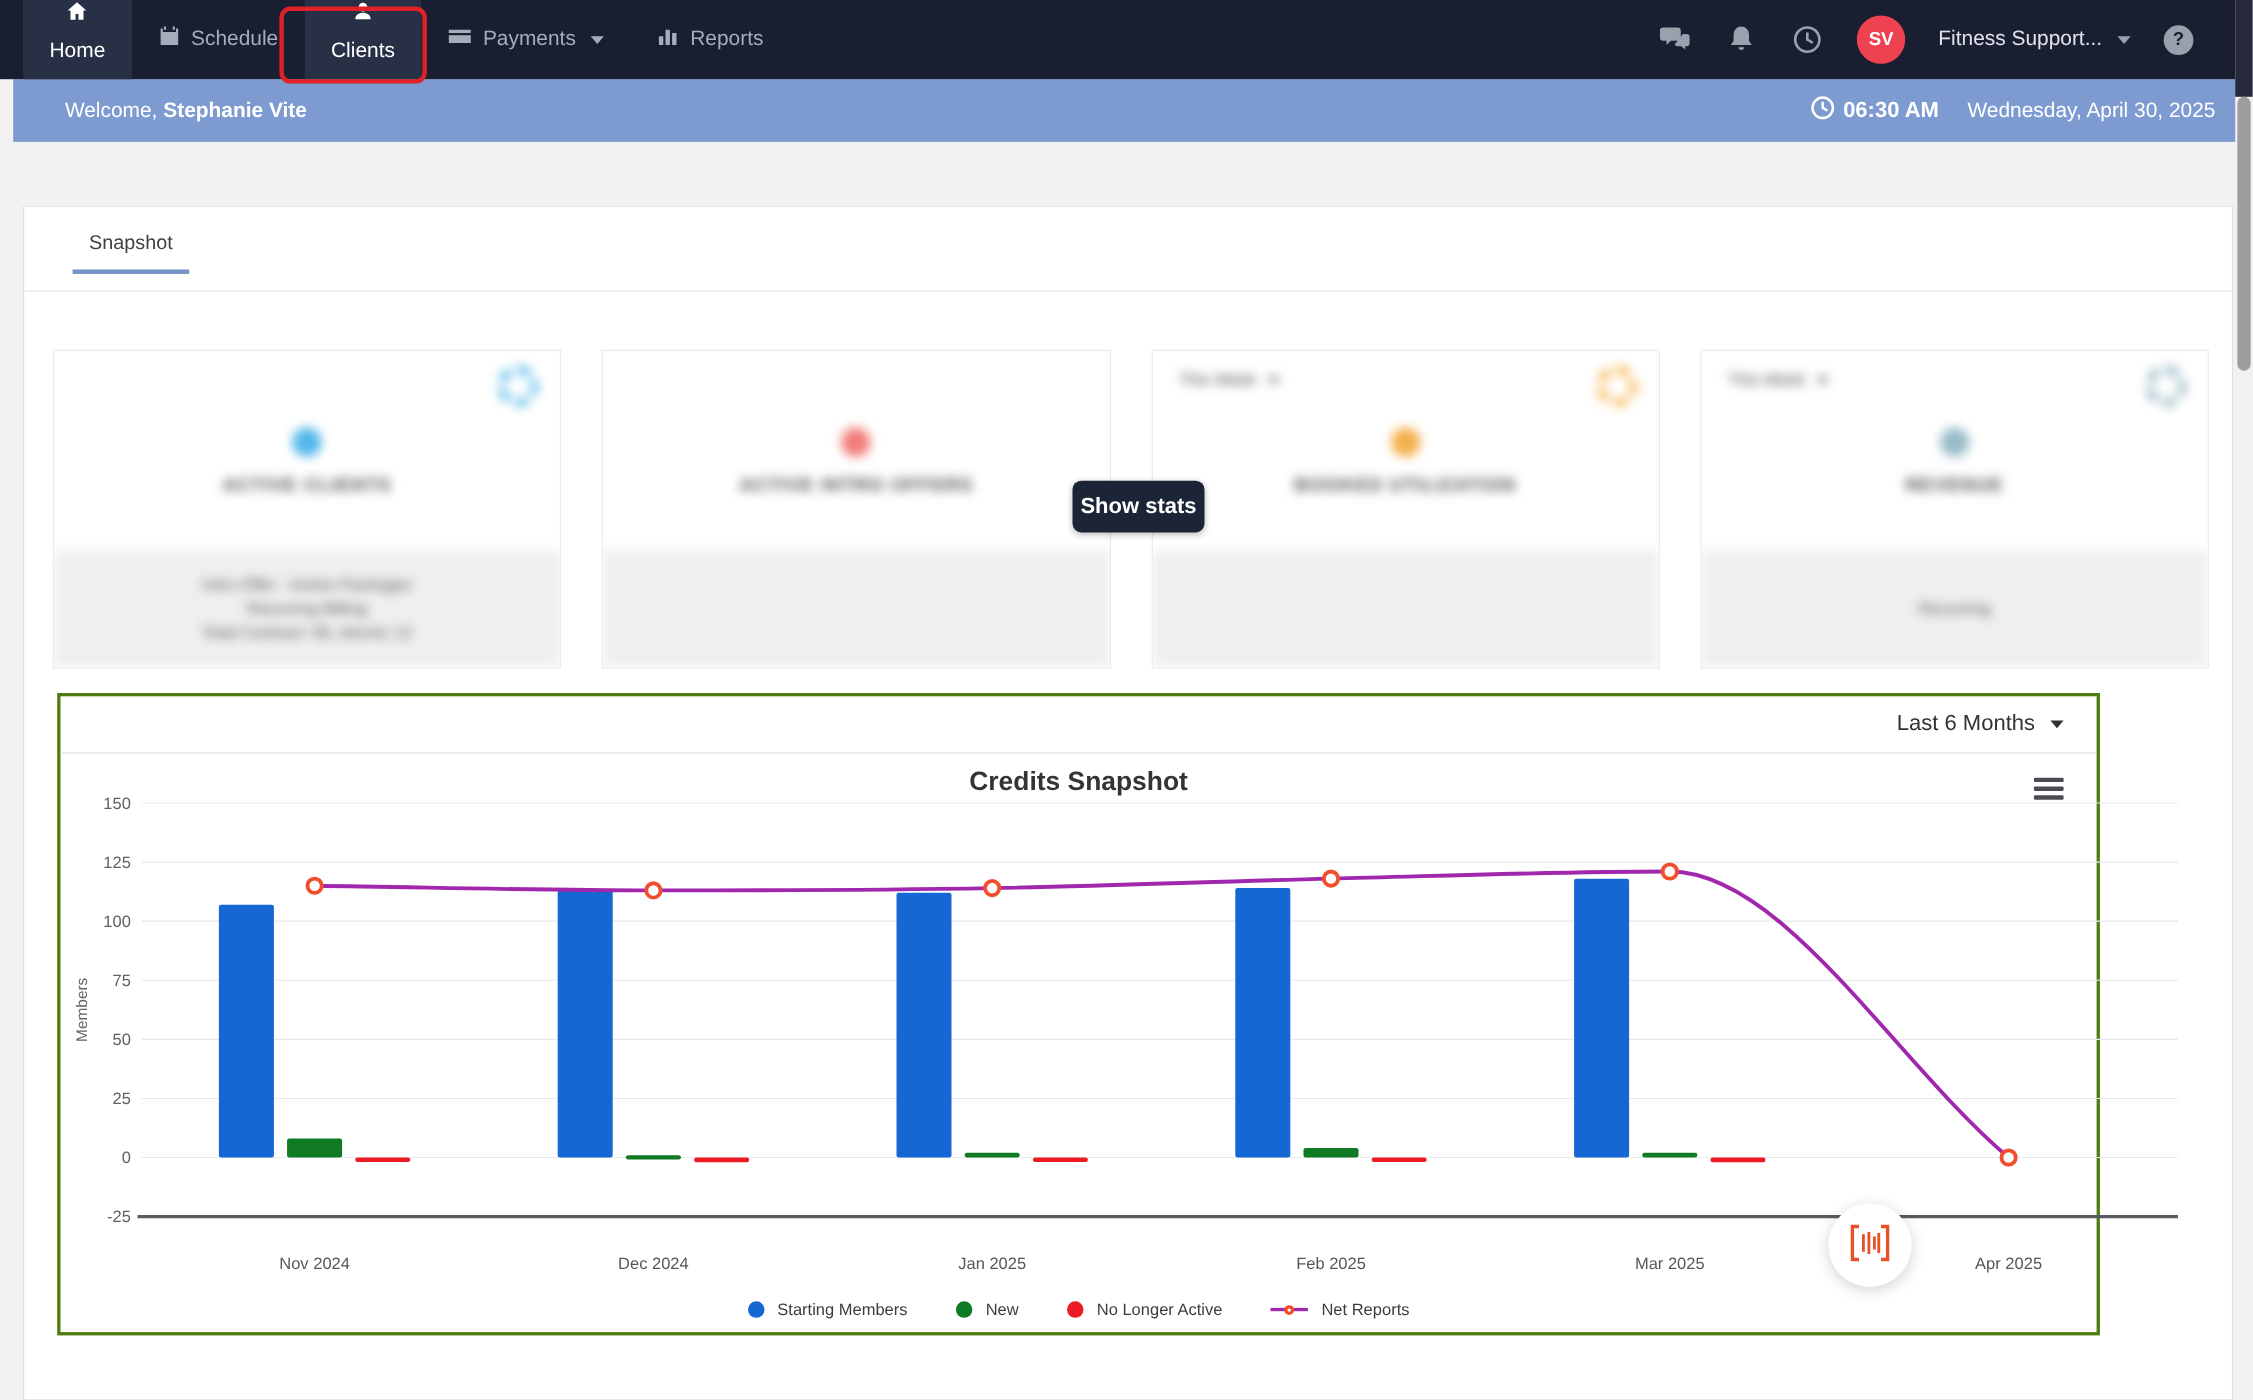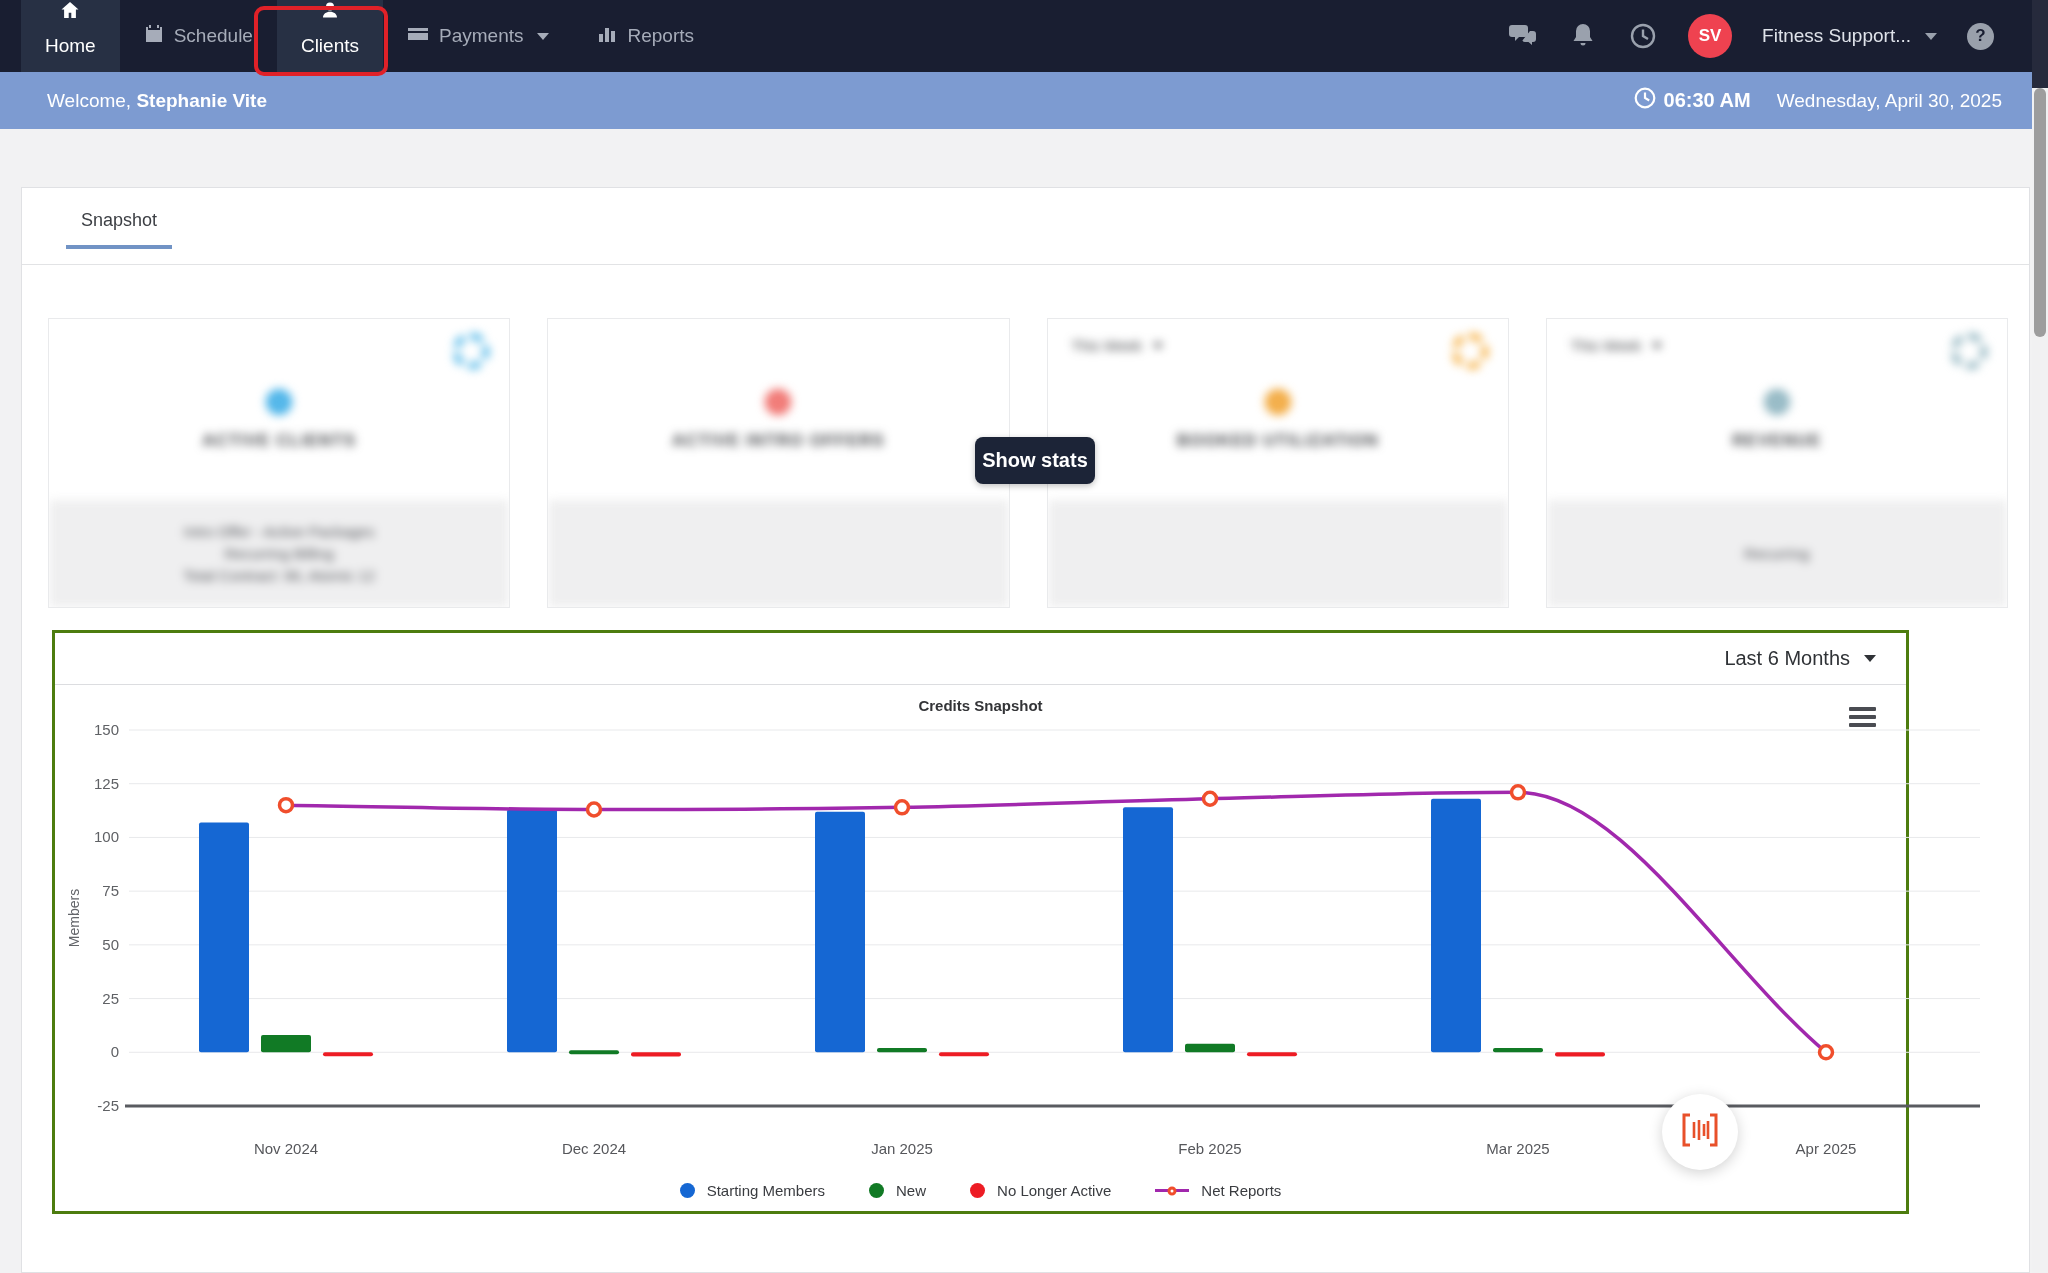--- a/index.html
+++ b/index.html
@@ -15,21 +15,21 @@
   .caret { width:0; height:0; border-left:6px solid transparent; border-right:6px solid transparent; border-top:7px solid currentColor; display:inline-block; margin-left:4px; }
   .annotation-box { position:absolute; left:254px; top:6px; width:134px; height:70px; border:4px solid #e02128; border-radius:10px; z-index:60; pointer-events:none; }
   .nav-right { margin-left:auto; display:flex; align-items:center; gap:30px; padding-right:38px; color:#9aa1ad; }
   .icon-btn { width:30px; height:30px; display:flex; align-items:center; justify-content:center; cursor:pointer; }
   .avatar { width:44px; height:44px; border-radius:50%; background:#ef4250; color:#fff; font-weight:bold; font-size:17px; display:flex; align-items:center; justify-content:center; }
   .account { display:flex; align-items:center; gap:10px; color:#dfe3ea; font-size:19px; cursor:pointer; }
   .account .caret { border-top-color:#9aa1ad; }
   .help-circle { width:27px; height:27px; border-radius:50%; background:#99a0ab; color:#191e31; font-weight:bold; font-size:17px; display:flex; align-items:center; justify-content:center; cursor:pointer; }
 
   
-  .welcome-bar { position:absolute; left:0; top:72px; width:2032px; height:57px; background:#7d9bd1; color:#fff; display:flex; align-items:center; padding:0 30px 0 47px; font-size:19px; z-index:35; }
+  .welcome-bar { position:absolute; left:12px; top:72px; width:2032px; height:57px; background:#7d9bd1; color:#fff; display:flex; align-items:center; padding:0 30px 0 47px; font-size:19px; z-index:35; }
   .welcome-right { margin-left:auto; display:flex; align-items:center; gap:26px; }
   .time-wrap { display:flex; align-items:center; gap:8px; font-weight:bold; font-size:20px; }
   .date-text { font-size:19px; }
 
   
   .main-panel { position:absolute; left:21px; top:187px; width:2009px; height:1086px; background:#fff; border:1px solid #e0e1e4; }
   .tab-row { height:77px; position:relative; border-bottom:1px solid #e2e3e5; }
   .tab { position:absolute; left:44px; top:22px; padding:0 15px 14px 15px; font-size:18px; color:#3c3f44; border-bottom:4px solid #7193c5; cursor:pointer; }
 
   
@@ -46,21 +46,21 @@
 
   
   .show-stats { position:absolute; left:975px; top:437px; width:120px; height:47px; background:#1c2437; color:#fff; font-size:20px; font-weight:600; border:none; border-radius:8px; display:flex; align-items:center; justify-content:center; z-index:50; cursor:pointer; box-shadow:0 2px 6px rgba(0,0,0,.25); font-family:"Liberation Sans", sans-serif; }
 
   
   .chart-panel { position:absolute; left:30px; top:442px; width:1857px; height:584px; background:#fff; border:3px solid #4d7c0f; }
   .chart-head { height:52px; border-bottom:1px solid #dcdde0; display:flex; align-items:center; justify-content:flex-end; padding-right:30px; }
   .range-select { display:flex; align-items:center; gap:10px; font-size:20px; color:#2f3236; cursor:pointer; }
   .range-select .caret { border-top-color:#2f3236; }
   .chart-body { position:relative; height:531px; }
-  .chart-title { position:absolute; left:0; top:12px; width:100%; text-align:center; font-size:15px; font-weight:bold; color:#333437; }
+  .chart-title { position:absolute; left:0; top:12px; width:100%; text-align:center; font-size:24px; font-weight:bold; color:#333437; }
   .hamburger { position:absolute; right:30px; top:22px; width:27px; cursor:pointer; display:flex; flex-direction:column; gap:4px; }
   .hamburger span { display:block; height:4px; background:#4a4c52; border-radius:1px; }
   .chart-legend { position:absolute; left:0; top:497px; width:100%; display:flex; justify-content:center; align-items:center; gap:44px; font-size:15px; color:#3a3c40; }
   .legend-item { display:flex; align-items:center; gap:12px; }
   .legend-dot { width:15px; height:15px; border-radius:50%; }
   .legend-line { width:34px; height:3px; position:relative; }
   .legend-line .legend-ring { position:absolute; left:50%; top:50%; transform:translate(-50%,-50%); width:9px; height:9px; border-radius:50%; border-width:3px; border-style:solid; background:#fff; }
 
   
   .float-badge { position:absolute; left:1662px; top:1094px; width:76px; height:76px; border-radius:50%; background:#fff; box-shadow:0 3px 14px rgba(0,0,0,.18); display:flex; align-items:center; justify-content:center; z-index:55; cursor:pointer; }

